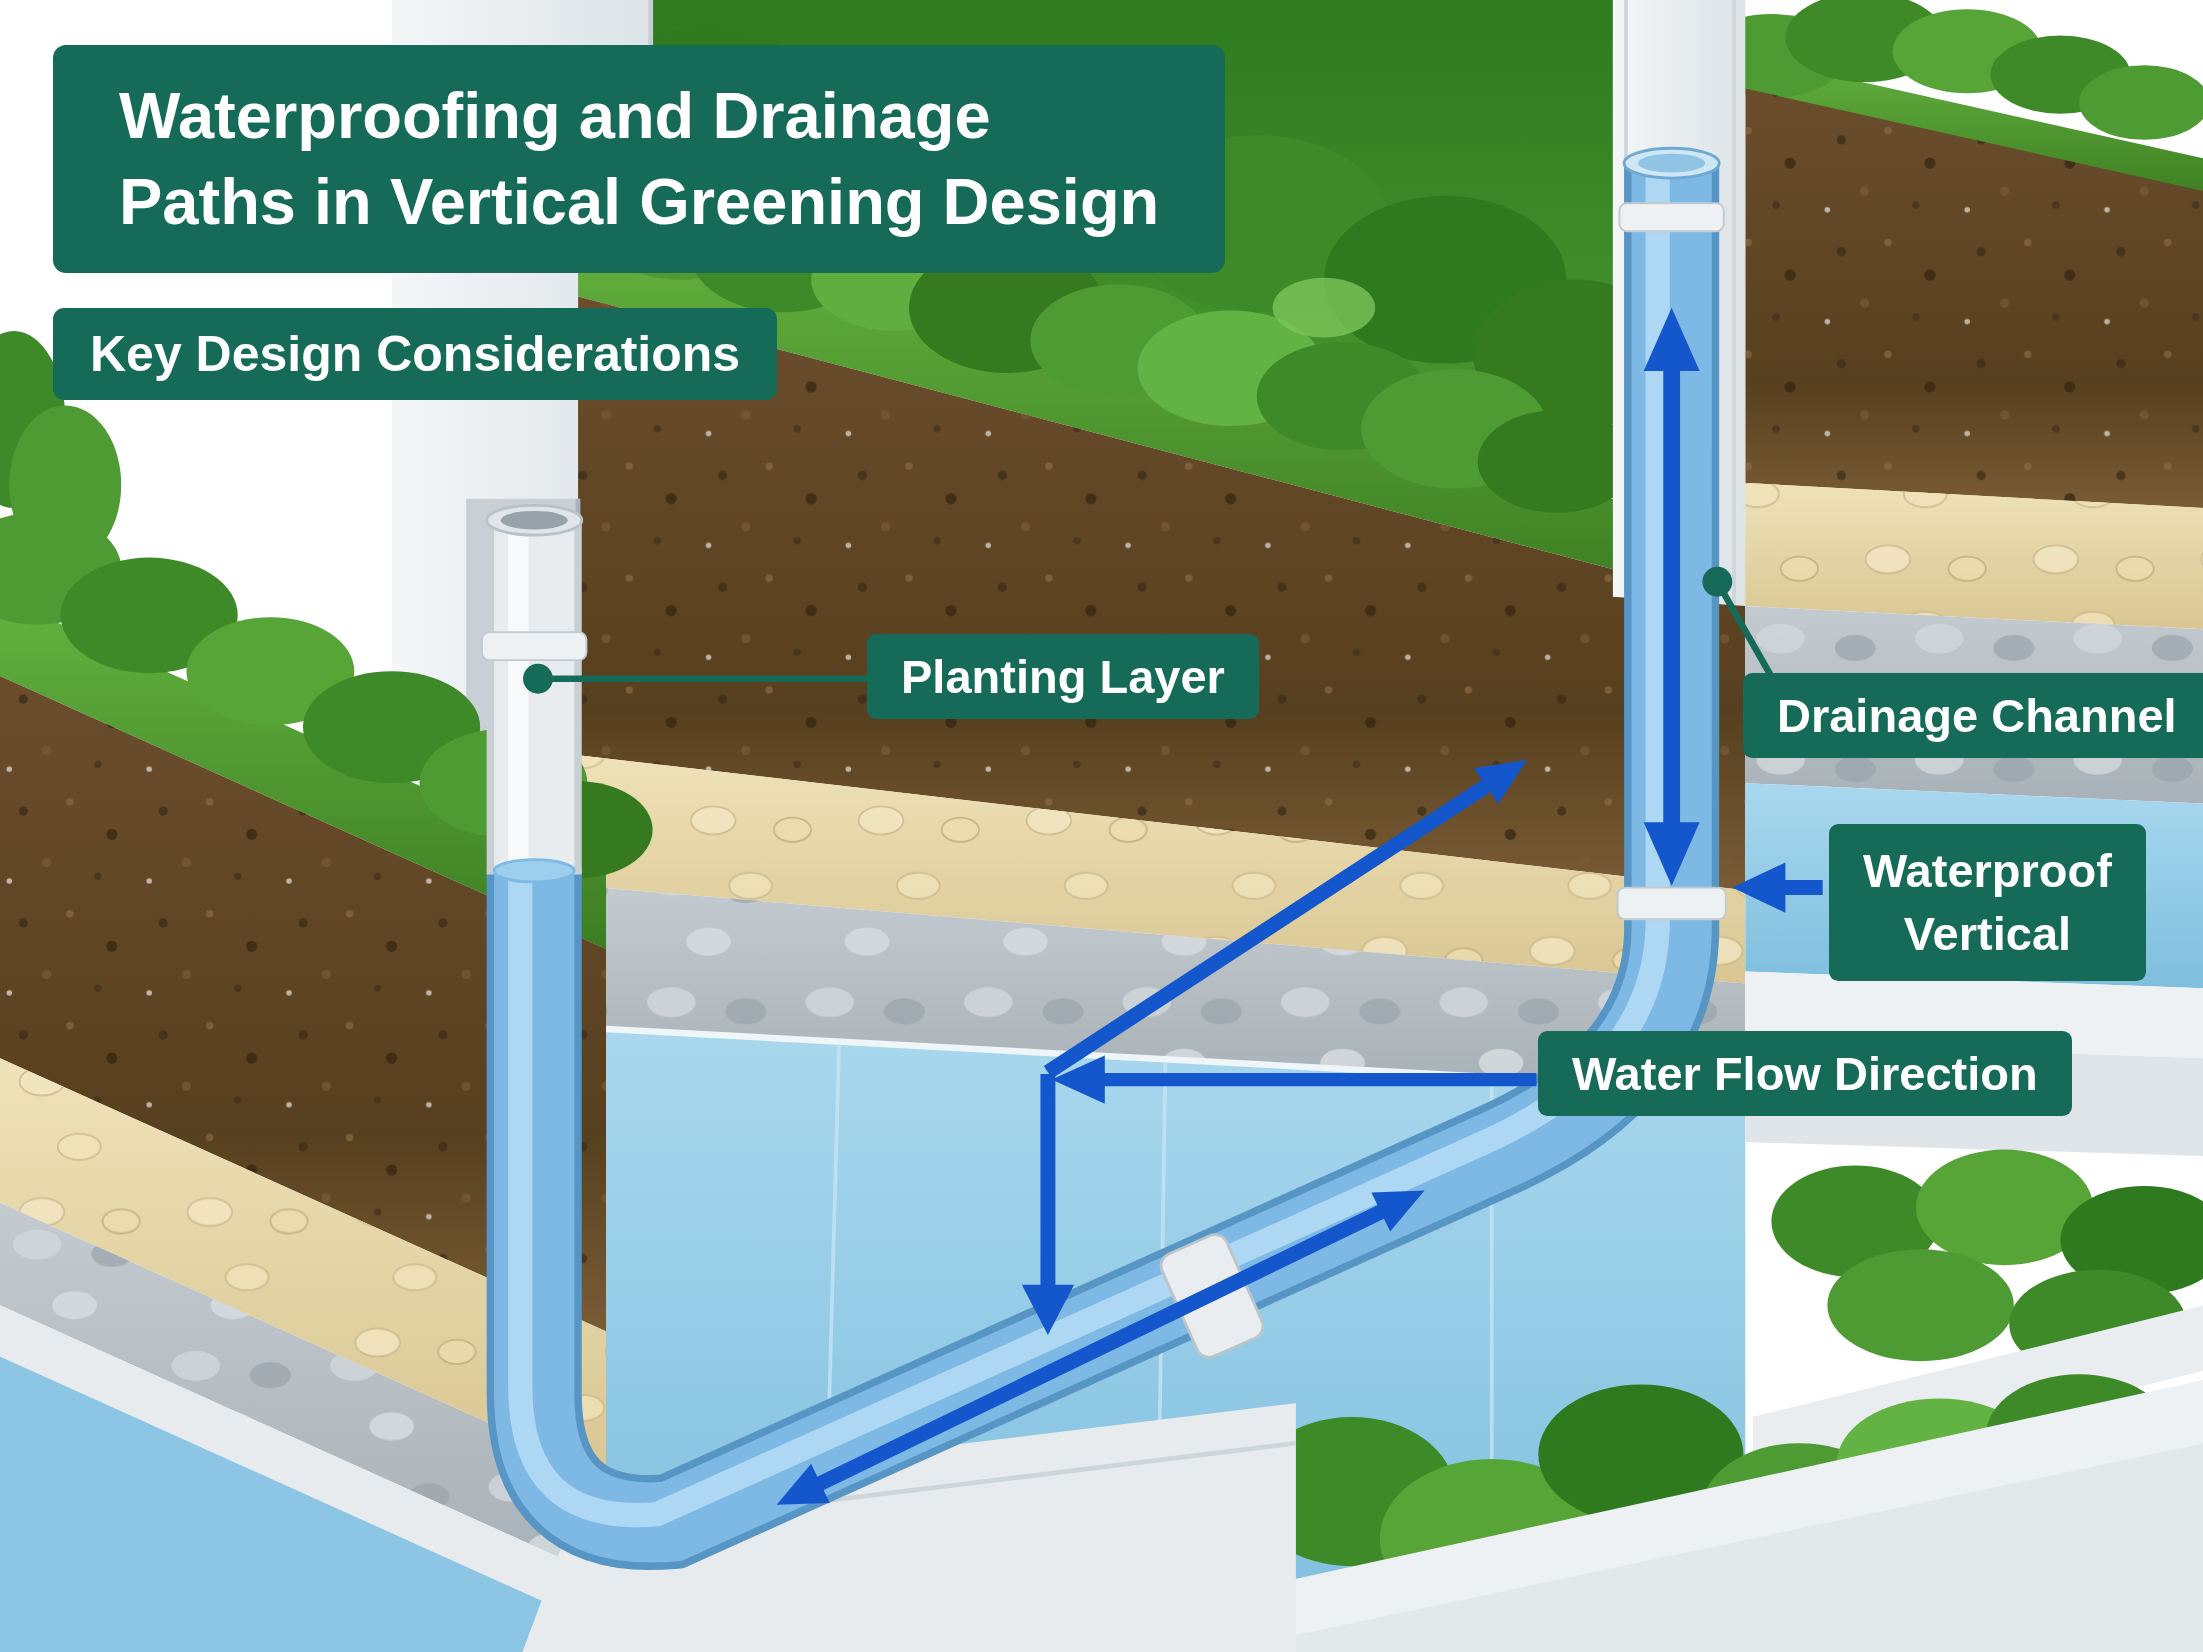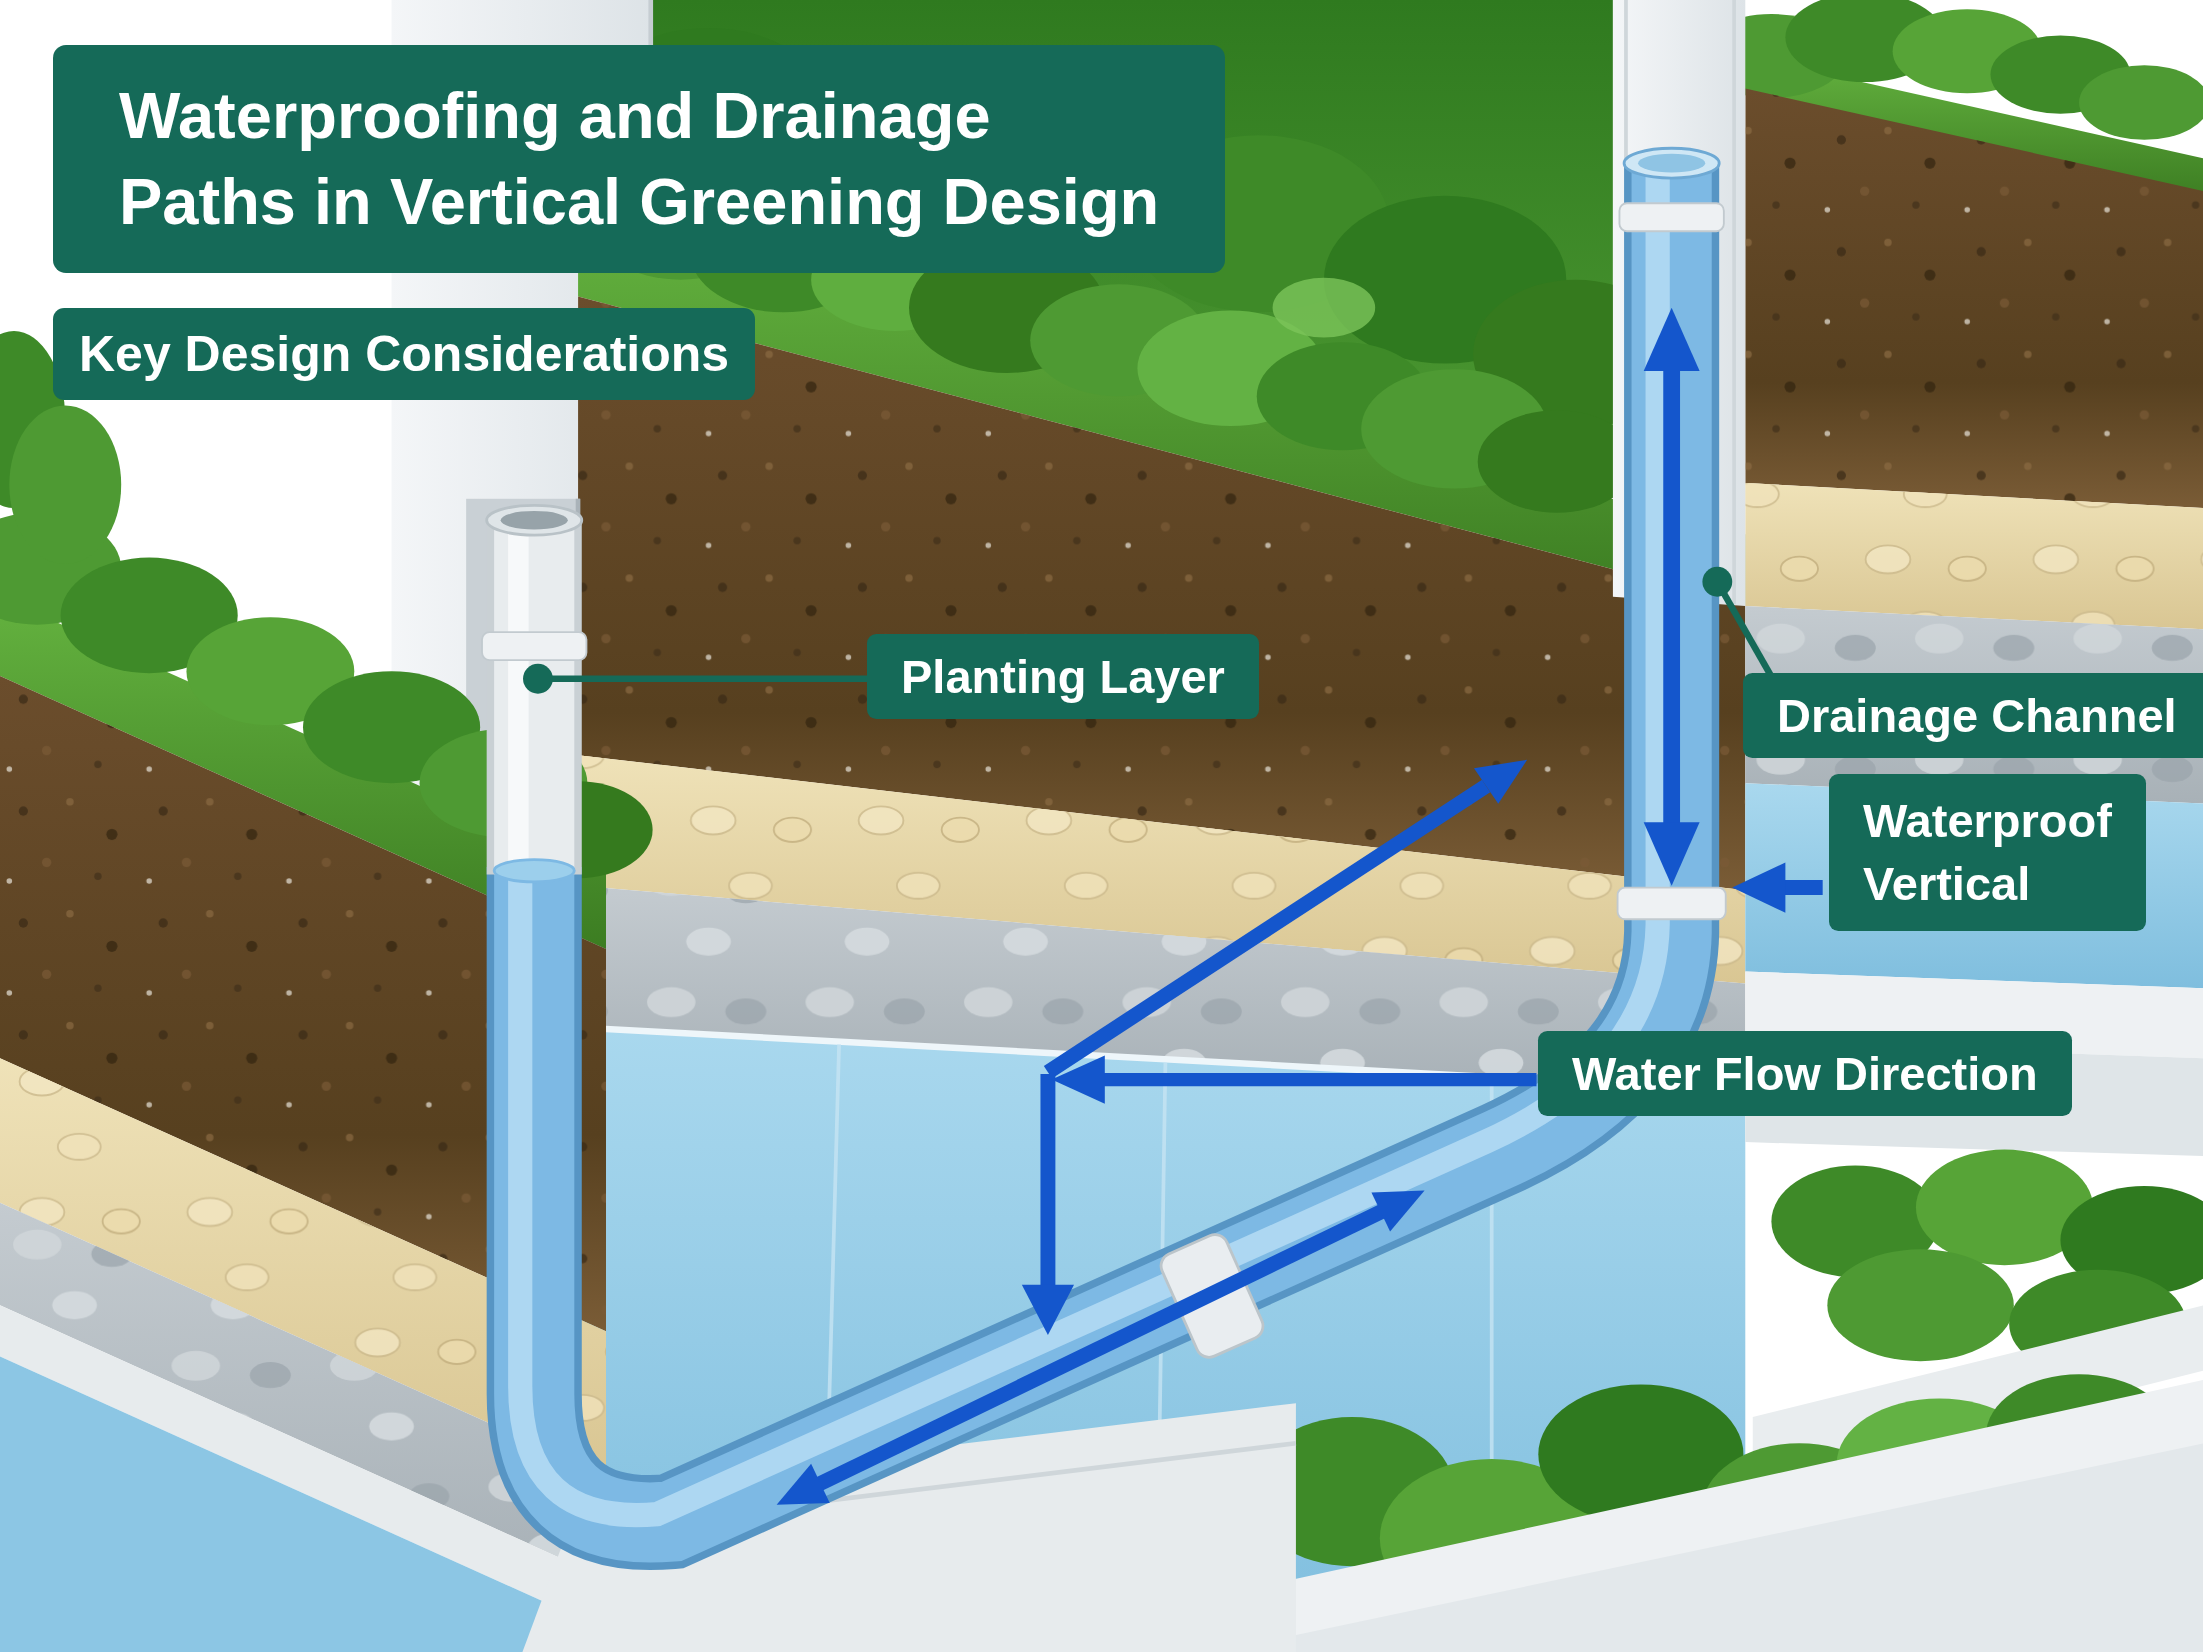--- a/index.html
+++ b/index.html
@@ -29,33 +29,33 @@
   }
   .title-box{
     left:53px;top:45px;
     padding:28px 66px;
     font-size:65px;
     line-height:1.32;
     border-radius:13px;
   }
   .subtitle-box{
     left:53px;top:308px;
-    padding:17px 26px;
+    padding:17px 37px;
     font-size:50px;
     border-radius:11.2px;
     text-align:center;
   }
   .label{
     font-size:47px;
     padding:15px 34px;
     border-radius:9.3px;
   }
   .label-planting{left:858px;top:634px;margin-left:9px;}
   .label-drainage{left:1743px;top:673px;}
-  .label-membrane{left:1829px;top:774px;line-height:1.35;white-space:normal;}
+  .label-membrane{left:1829px;top:824px;text-align:center;line-height:1.35;white-space:normal;}
   .label-flow{left:1538px;top:1031px;}
 </style>
 </head>
 <body>
 
 <div class="stage">
 
   <svg class="scene" width="2204" height="1653" viewBox="0 0 2364 1773">
     <defs>
       <linearGradient id="gWall" x1="0" y1="0" x2="1" y2="0">

